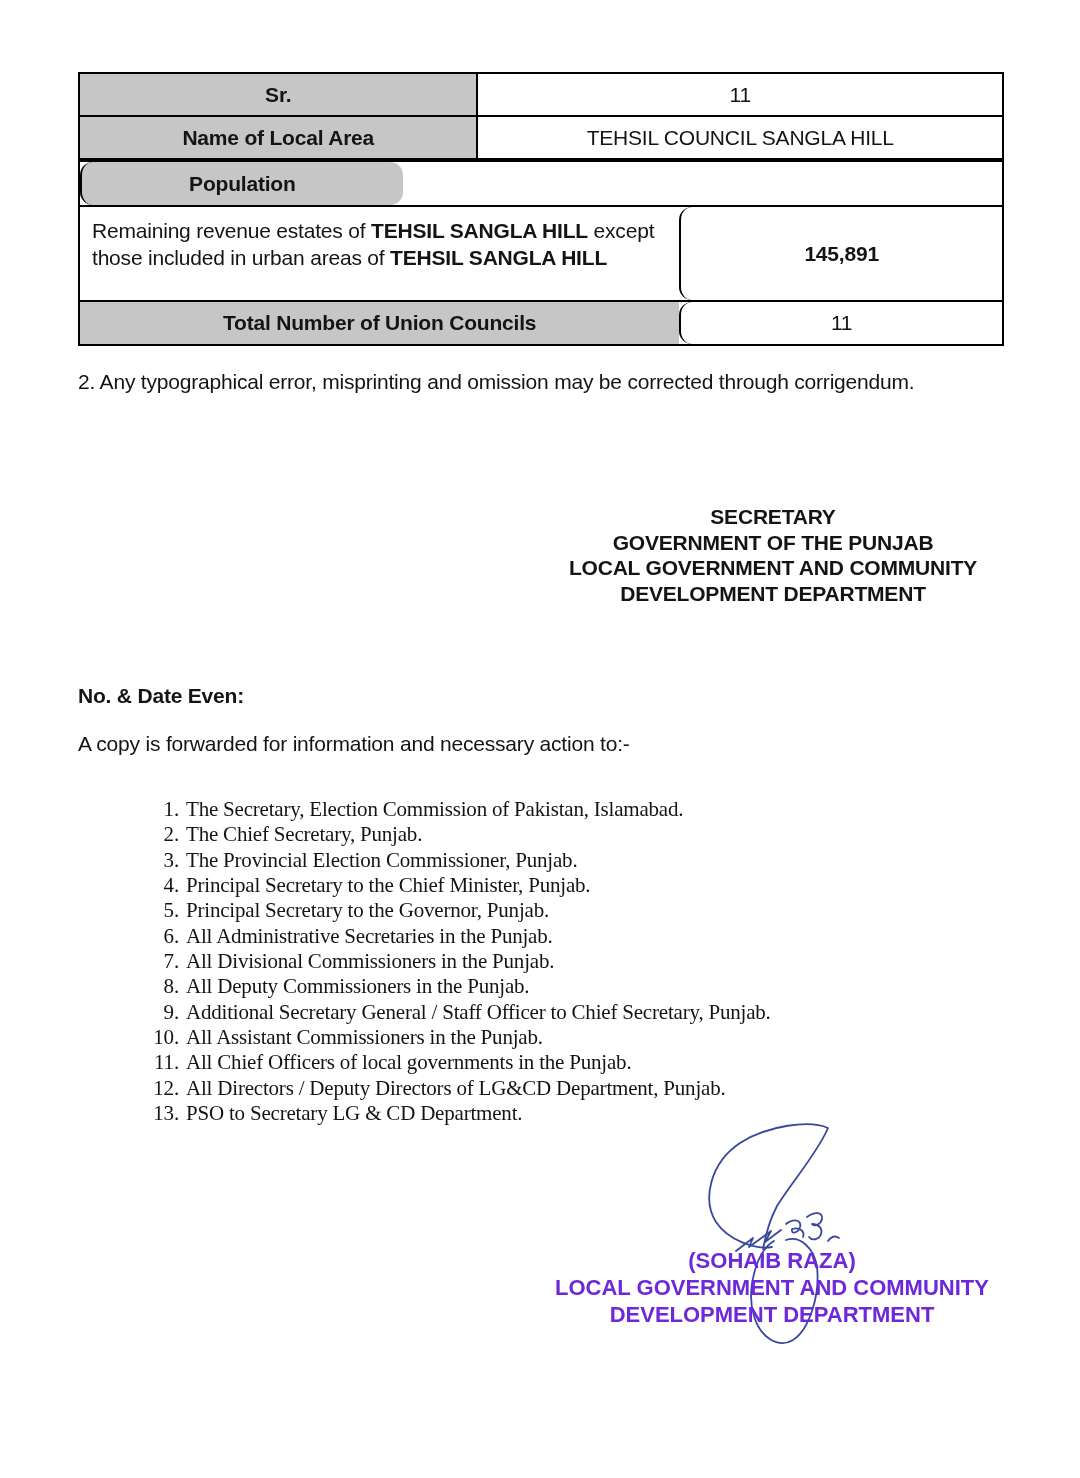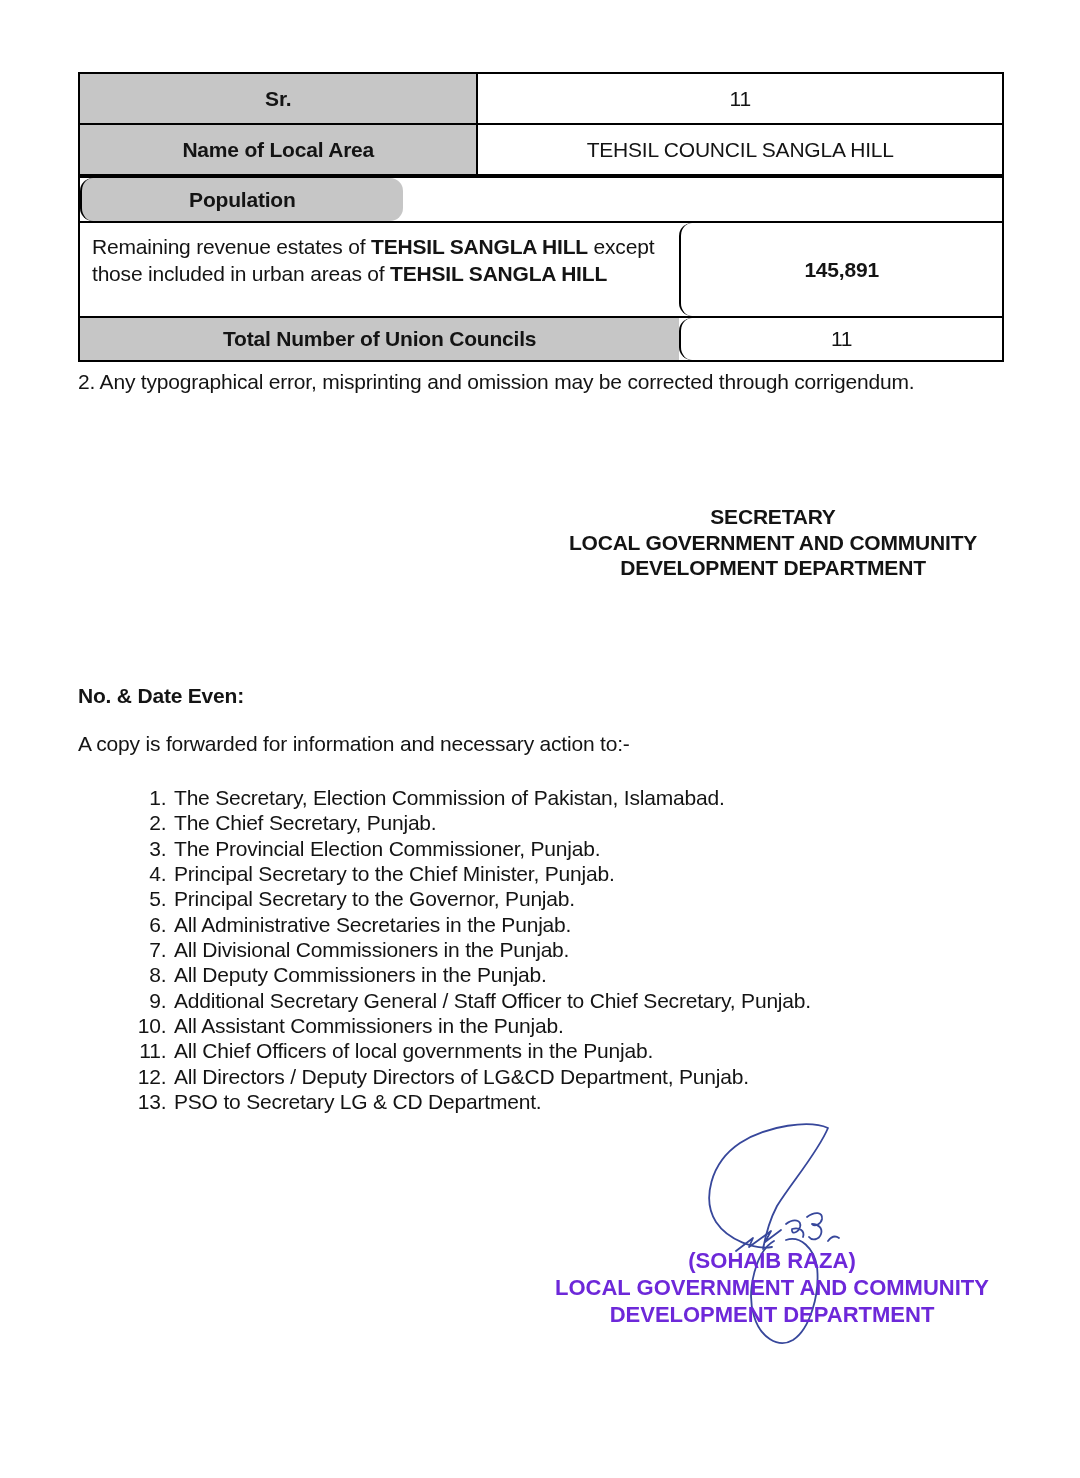--- a/index.html
+++ b/index.html
@@ -16,41 +16,41 @@
   .tbl { border:2px solid #000; width:100%; }
   .trow { display:flex; }
   .trow + .trow { border-top:2px solid #000; }
   .cell {
     display:flex; align-items:center; justify-content:center;
     font-size:21px; padding:4px 10px; text-align:center; line-height:26px;
   }
   .c2 { border-left:2px solid #000; }
   .gray { background:#c6c6c6; }
   .bold { font-weight:bold; }
-  .h41 { height:49px;text-align:right; } .h43 { height:43px; } .h93 { height:93px; } .h42 { height:42px; }
+  .h41 { height:41px;text-align:right; } .h43 { height:43px; } .h93 { height:93px; } .h42 { height:42px; }
   .wA1 { width:43%; } .wA2 { width:57%; }
   .wB1 { width:65%; } .wB2 { width:35%;border-radius:13px; }
   .estate-desc {
     justify-content:flex-start; text-align:left;
     padding:8px 12px; line-height:27px; display:block;
     padding-top:10px;
   }
 
   
   .abs { position:absolute; }
   .body-text { font-size:21px; line-height:26px; }
   .correction { left:78px; top:369px; width:930px; }
   .issuer {
     left:537px; top:504px; width:472px;
     text-align:center; font-weight:bold; font-size:21px; line-height:25.5px;
   }
   .refline { left:78px; top:683px; font-weight:bold; }
   .forward { left:78px; top:731px; width:800px; }
   .dist { left:78px; top:781px; width:900px; }
-  .dist ol { margin:4px; padding-left:90px; font-size:21px; line-height:25.35px; }
+  .dist ol { margin:16px; padding-left:90px; font-size:21px; line-height:25.35px;font-family:Liberation Serif, serif; }
   .dist li { padding-left:2px; }
 
   
   .sig-svg { position:absolute; left:698px; top:1116px; pointer-events:none; }
   .sig-svg path { fill:none; stroke:#37479b; stroke-width:1.8; stroke-linecap:round; stroke-linejoin:round; }
   .signatory {
     left:533px; top:1247px; width:478px;
     text-align:center; font-weight:bold; font-size:22px; line-height:27px;
     letter-spacing:0; color:#6d28d9;
   }
@@ -87,20 +87,21 @@
         <div class="cell gray bold wB1 h42">Total Number of Union Councils</div>
         <div class="cell c2 wB2 h42">11</div>
       </div>
     </div>
   </div>
 
   <div class="abs body-text correction">2. Any typographical error, misprinting and omission may be corrected through corrigendum.</div>
 
   <div class="abs issuer">
     <div>SECRETARY</div>
+    <div>GOVERNMENT OF THE PUNJAB</div>
     <div>LOCAL GOVERNMENT AND COMMUNITY</div>
     <div>DEVELOPMENT DEPARTMENT</div>
   </div>
 
   <div class="abs body-text refline">No. &amp; Date Even:</div>
   <div class="abs body-text forward">A copy is forwarded for information and necessary action to:-</div>
 
   <div class="abs dist">
     <ol>
       <li>The Secretary, Election Commission of Pakistan, Islamabad.</li>

